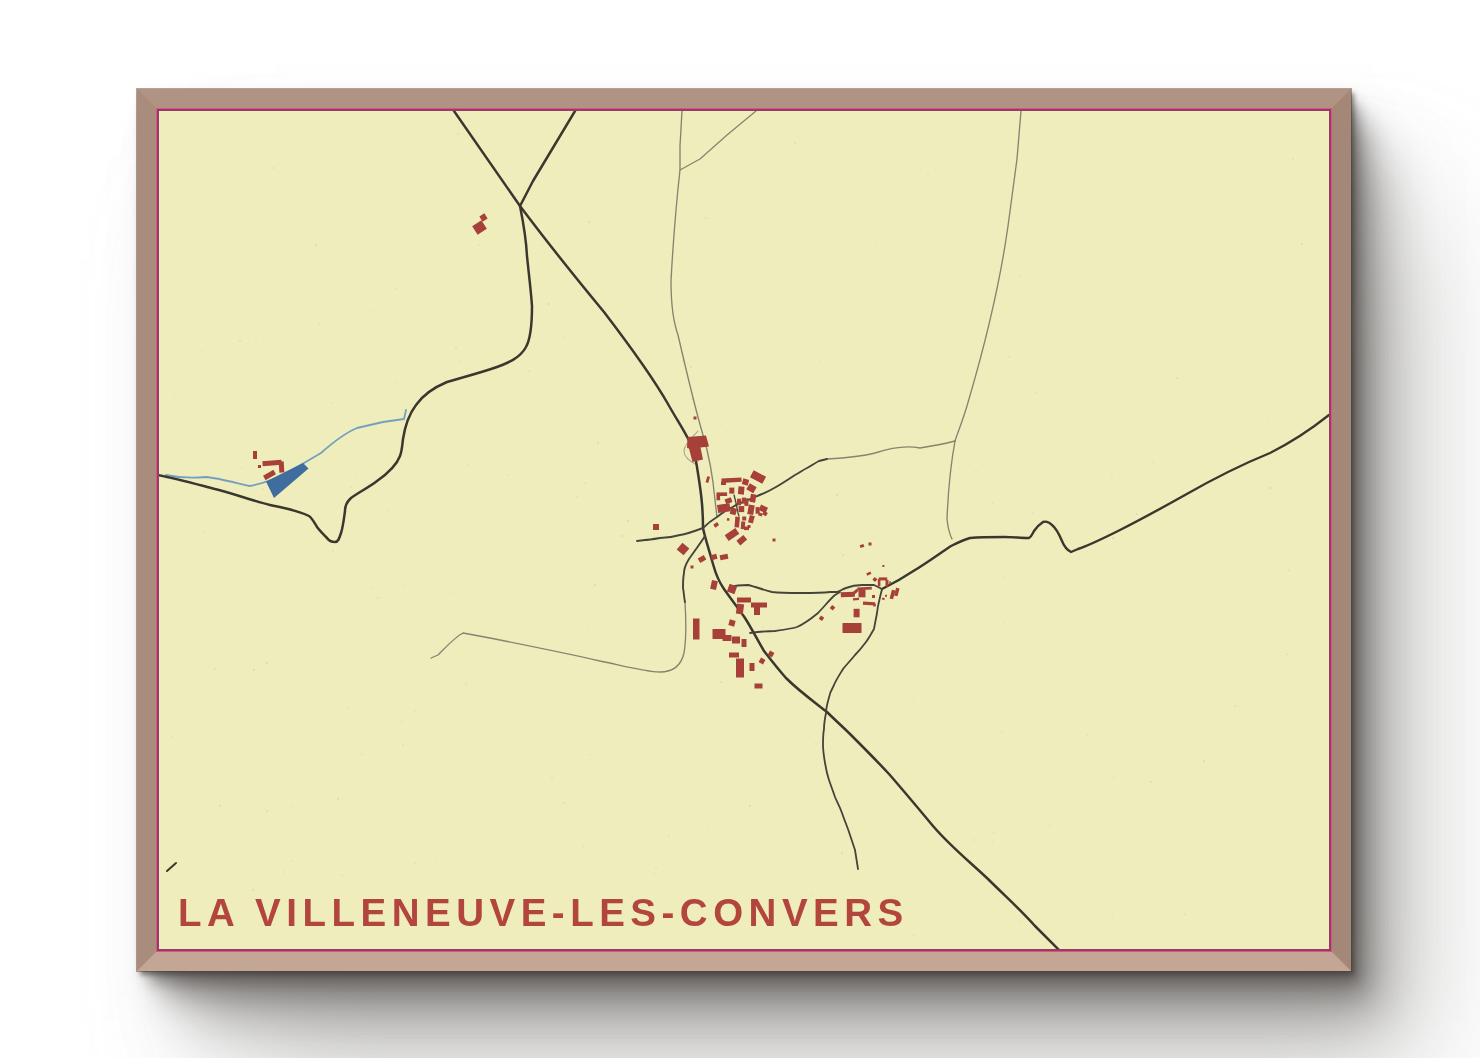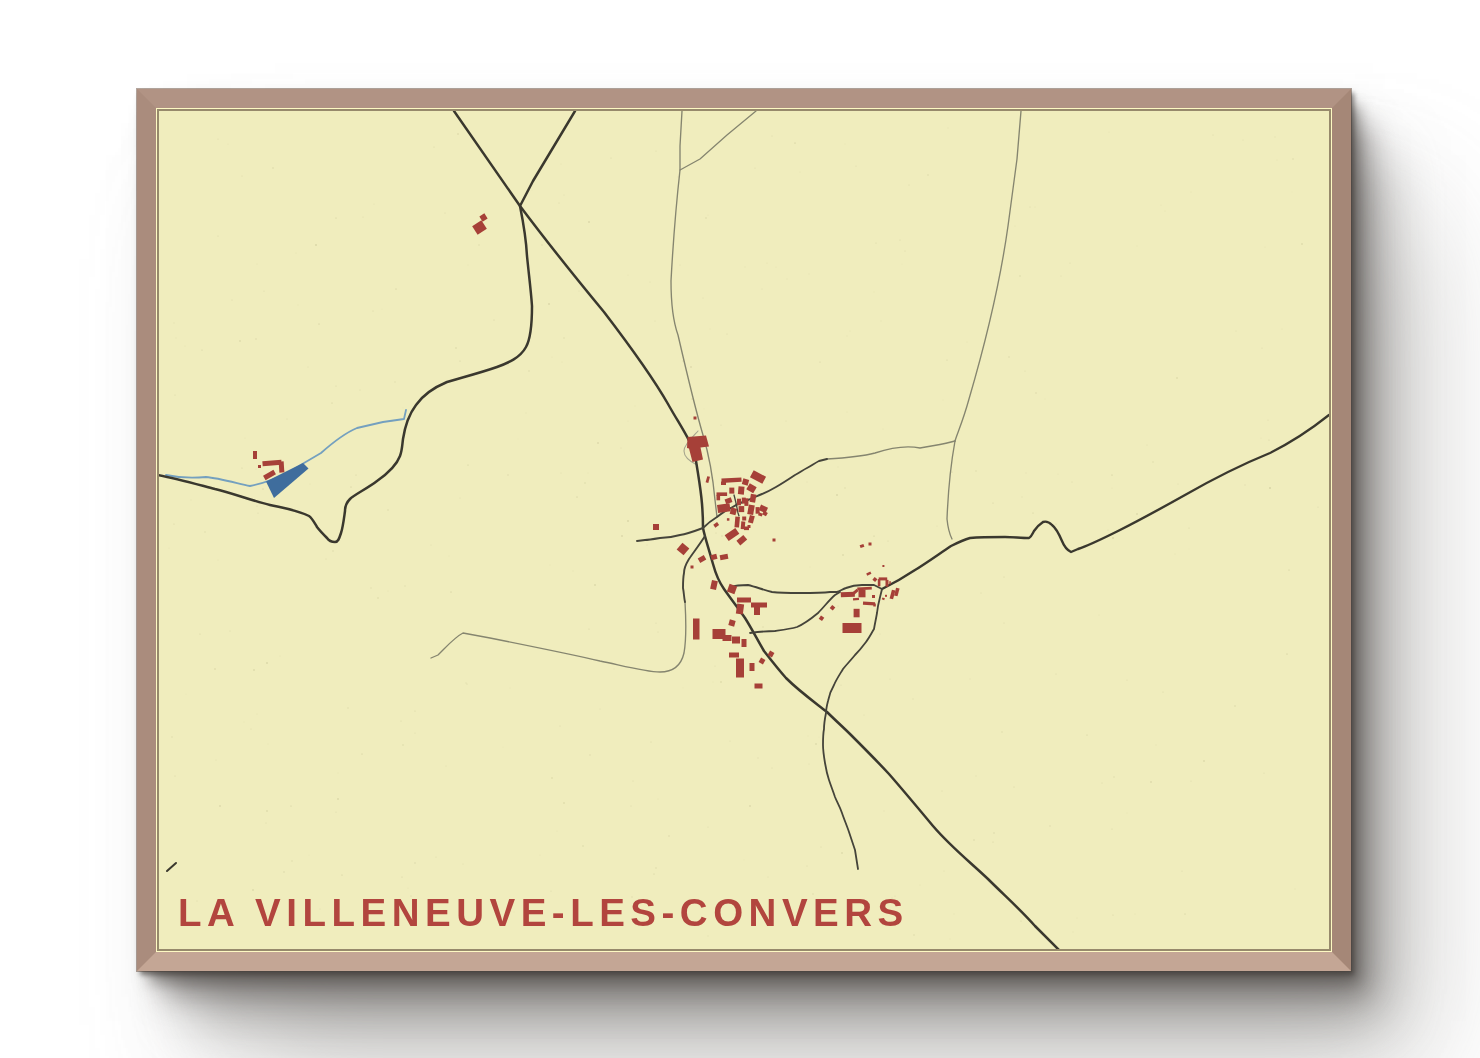--- a/index.html
+++ b/index.html
@@ -10,21 +10,21 @@
     border:19px solid #b4968a;
     border-top-color:#b19384;border-left-color:#aa8c7d;border-bottom-color:#c4a695;border-right-color:#a58777;
     box-shadow:
       3px 4px 5px rgba(58,53,50,.60),
       10px 14px 14px -2px rgba(75,71,68,.52),
       22px 30px 28px -4px rgba(95,91,88,.52),
       42px 58px 54px -8px rgba(118,115,112,.50),
       80px 112px 125px -14px rgba(148,146,143,.45),
       0 0 0 1px rgba(118,94,80,.55);
   }
-  .lip{position:absolute;left:0;top:0;right:0;bottom:0;background:#fef9c3;padding:3px;box-sizing:border-box;}
+  .lip{position:absolute;left:0;top:0;right:0;bottom:0;background:#ec4899;padding:3px;box-sizing:border-box;}
   .paper{position:relative;width:100%;height:100%;background:#f0edbd;box-sizing:border-box;
     box-shadow:0 0 0 2px rgba(82,64,50,.6),
       inset 0 9px 16px rgba(98,98,50,.36),
       inset 6px 0 12px rgba(100,100,52,.16),
       inset -6px 0 12px rgba(100,100,52,.16),
       inset 0 -6px 12px rgba(100,100,52,.16),
       inset 0 0 30px rgba(115,113,60,.22),
       inset 0 0 5px rgba(108,98,52,.28);}
   svg{display:block;width:100%;height:100%;}
   .ttl{font-family:"Liberation Sans", sans-serif;font-weight:bold;fill:#b2453e;}

